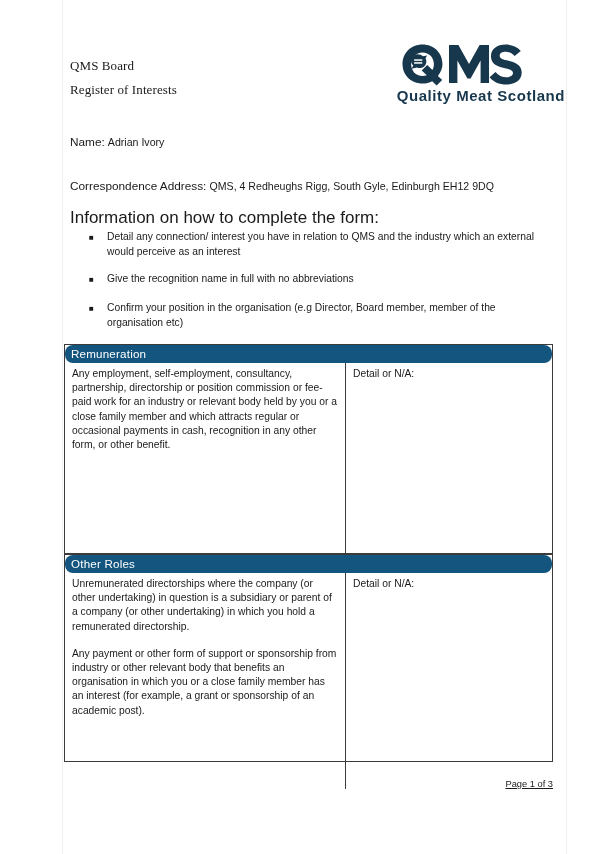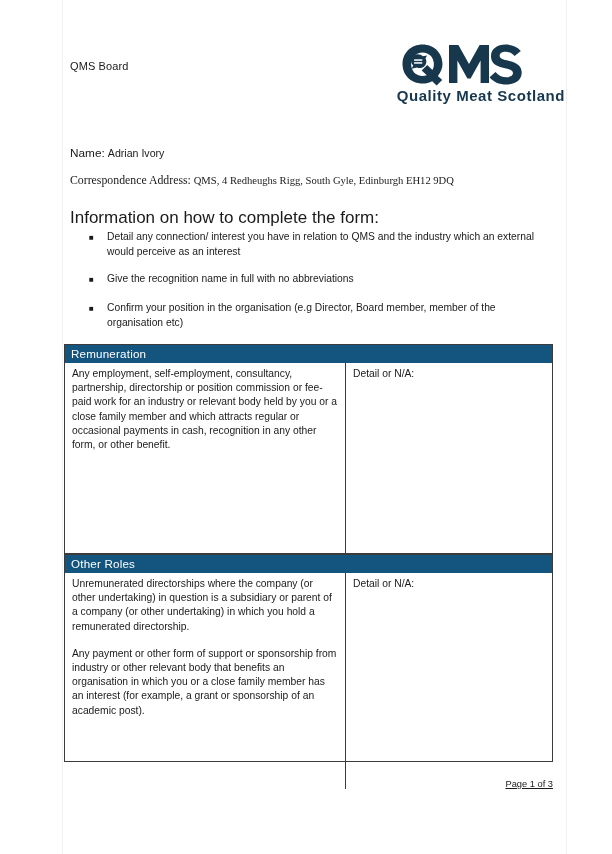--- a/index.html
+++ b/index.html
@@ -38,25 +38,26 @@
     top: 48px;
     width: 495px;
     display: flex;
     align-items: flex-start;
     justify-content: space-between;
   }
   .title-block {
     padding-top: 6px;
   }
   .title-line {
-    font-size: 11px;
+    font-size: 13px;
     line-height: 24px;
     letter-spacing: 0.1px;
     color: #1a1a1a;
     white-space: nowrap;
+    font-family: Liberation Serif, serif;
   }
 
   .logo-block {
     text-align: center;
     margin-top: -6px;
   }
   .logo-mark {
     display: block;
   }
   .logo-tag {
@@ -72,22 +73,22 @@
   .field-row {
     position: absolute;
     left: 70px;
     font-size: 11.2px;
     line-height: 15px;
     color: #1a1a1a;
     white-space: nowrap;
   }
   .field-row .label { font-size: 11.8px; }
   .field-row .value { font-size: 10.6px; }
-  #row-name { top: 146px; }
-  #row-address { top: 173px; font-family: Liberation Serif, serif; }
+  #row-name { top: 135px; }
+  #row-address { top: 179px; }
 
   .instr-heading {
     position: absolute;
     left: 70px;
     top: 208px;
     font-size: 17px;
     color: #1a1a1a;
   }
 
   .bullets {
@@ -128,20 +129,21 @@
   #table-remuneration { top: 344px; height: 210px; }
   #table-other-roles  { top: 554px; height: 208px; }
 
   .section-head {
     background: #14557f;
     color: #ffffff;
     font-size: 11.6px;
     line-height: 15px;
     padding: 1px 0 2px 6px;
     letter-spacing: 0.2px;
+    border-radius: 8px;
   }
   .row-body {
     display: flex;
     align-items: stretch;
   }
   .cell {
     box-sizing: border-box;
     padding: 4px 8px 6px 7px;
     font-size: 10.3px;
     line-height: 14.2px;
@@ -177,20 +179,21 @@
 
 <div id="page">
 
   <div class="scan-line"></div>
   <div class="scan-line right"></div>
 
   <div class="doc-header">
 
     <div class="title-block">
       <div class="title-line">QMS Board</div>
+      <div class="title-line">Register of Interests</div>
     </div>
 
     <div class="logo-block">
       <svg class="logo-mark" width="148" height="44" viewBox="0 0 148 44">
 
         <path d="M25.5 2.5c-11.4 0-20 8.3-20 19.6 0 11.2 8.6 19.5 20 19.5 3.6 0 6.9-.85 9.7-2.4l4.4 4.3 5.6-5.4-4.3-4.2c3-3.4 4.6-7.9 4.6-11.8C45.5 10.8 36.9 2.5 25.5 2.5z
                  m0 7.9c6.6 0 11.4 5 11.4 11.7 0 2.2-.5 4.2-1.5 5.9l-5.1-5-5.6 5.4 5.1 4.95c-1.3.5-2.75.75-4.3.75-6.6 0-11.4-5-11.4-12 0-6.7 4.8-11.7 11.4-11.7z" fill="#17374d"></path>
 
         <path d="M52 41V3h9.4l10.6 19.1L82.6 3H92v38h-8.4V18.6L73.6 36.4h-3.2L60.4 18.6V41H52z" fill="#17374d"></path>
 

